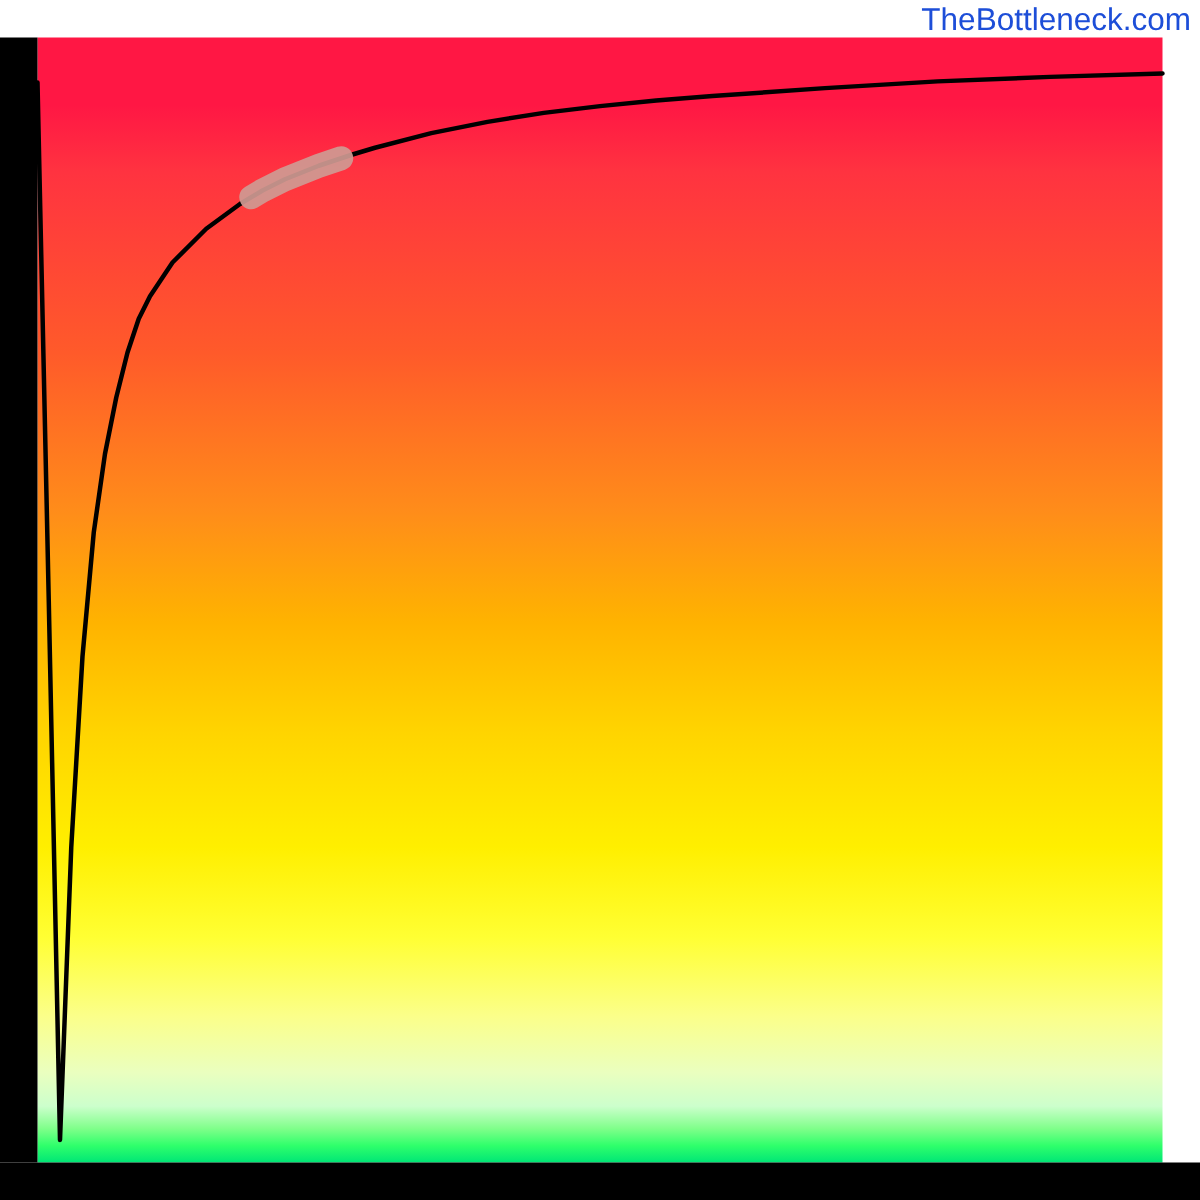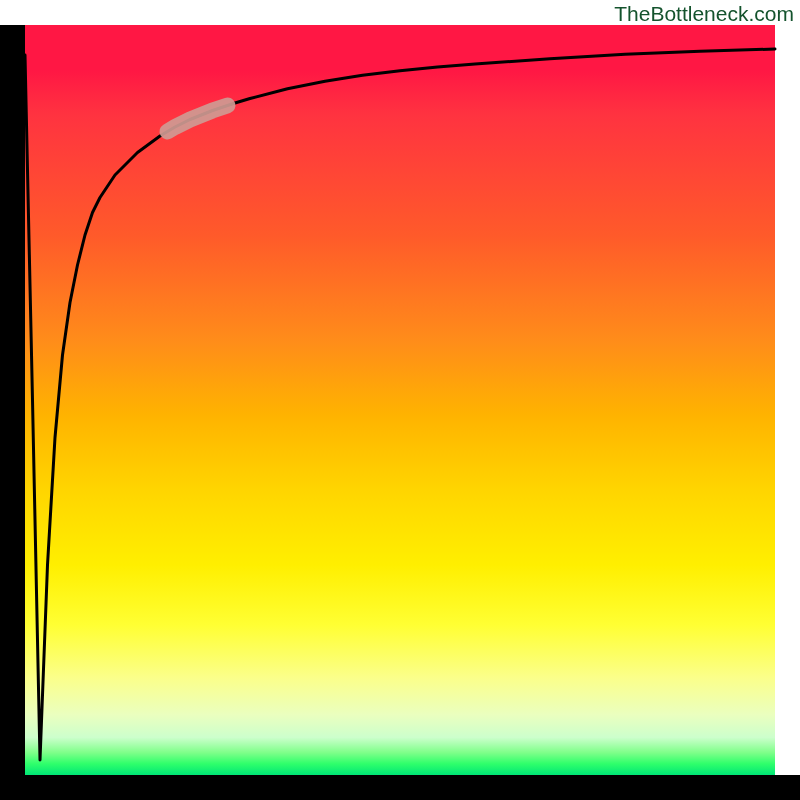--- a/index.html
+++ b/index.html
@@ -70,21 +70,21 @@
     width: 800px;
     height: 25px;
     background: #000000;
   }
   .attribution {
     position: absolute;
     right: 6px;
     top: 2px;
     font-size: 21px;
     font-weight: 400;
-    color: #14532d;
+    color: #1d4ed8;
     letter-spacing: 0px;
   }
 </style>
 </head>
 <body>
 
 <div class="canvas">
 
   <div class="plot-area">
     <div class="gradient-fill"></div>

